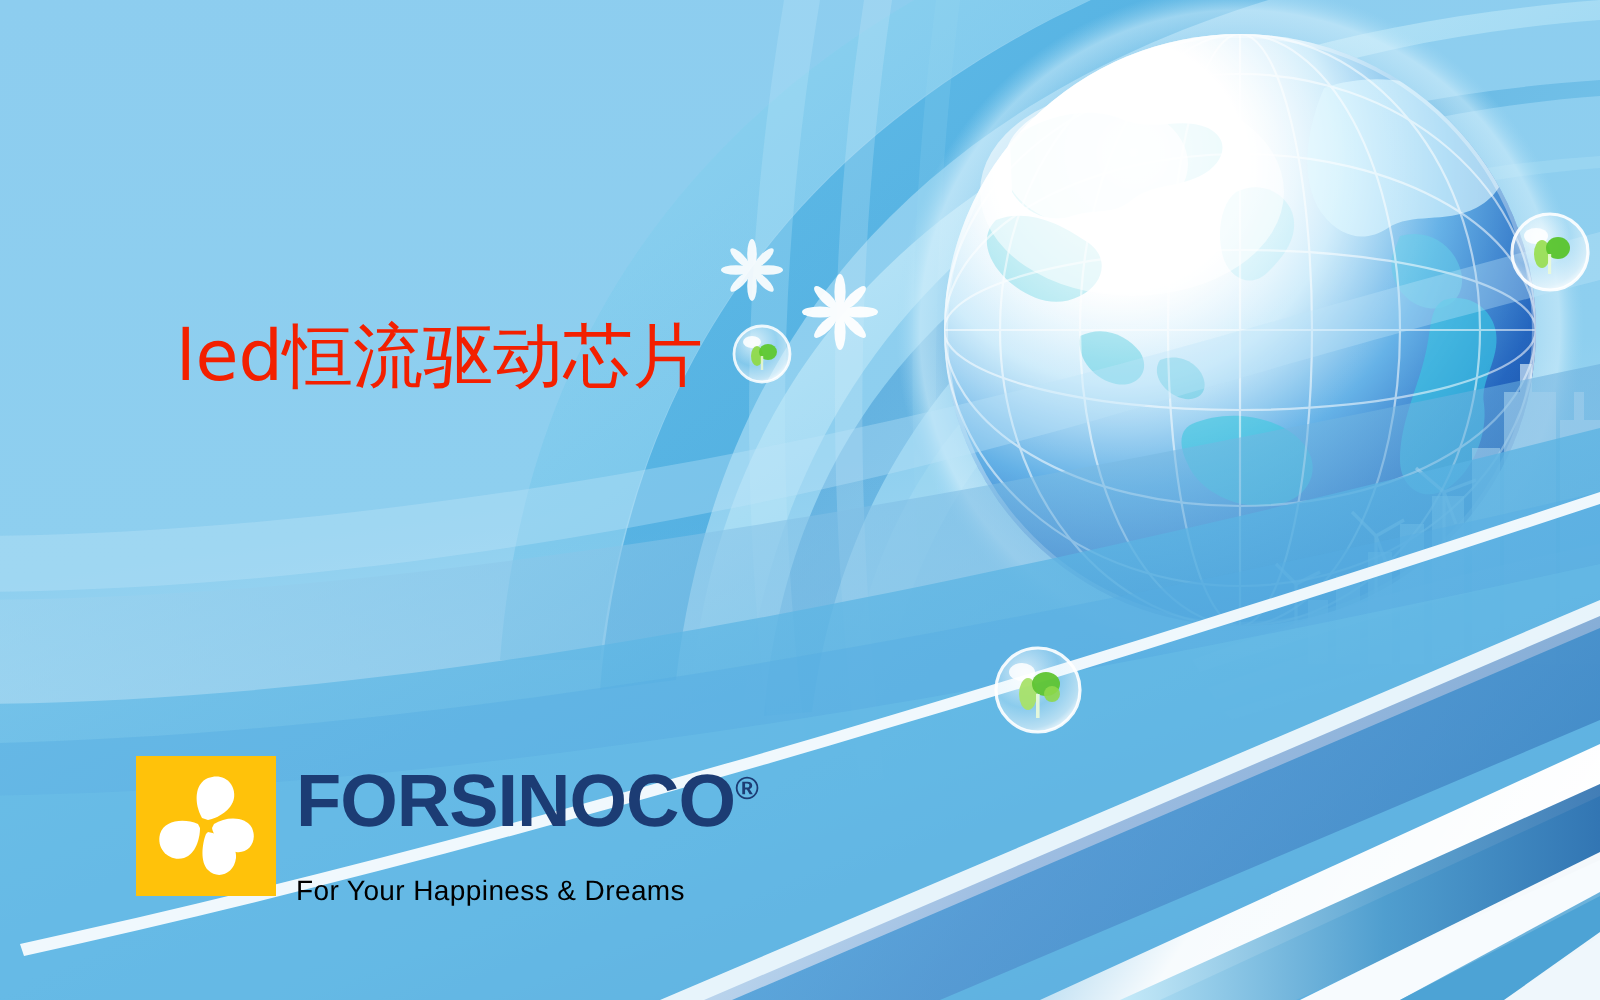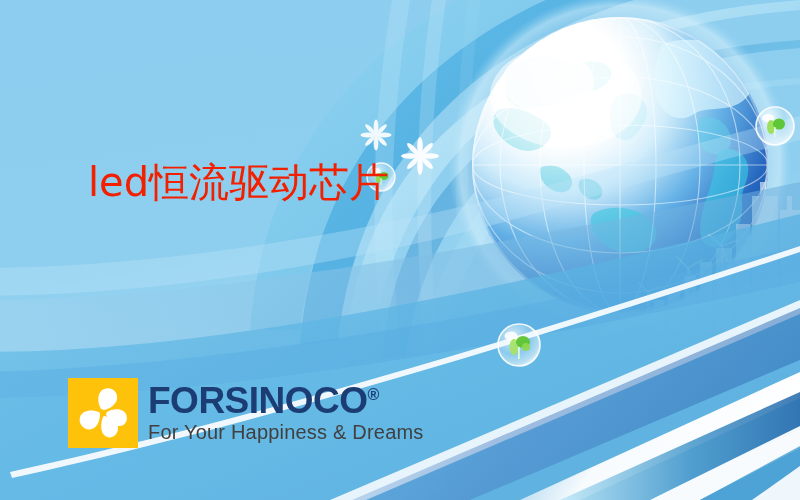--- a/index.html
+++ b/index.html
@@ -34,21 +34,21 @@
     top: 162px;
     z-index: 40;
     line-height: 1.0;
     color: #f32000;
     font-family: "DejaVu Sans", "Liberation Sans", sans-serif;
     letter-spacing: 0px;
     white-space: nowrap;
   }
   #headline .line1 {
     display: block;
-    font-size: 40px;
+    font-size: 35px;
     font-weight: 400;
     padding-left: 0px;
   }
   #headline .line2 {
     display: block;
     font-size: 37px;
     font-weight: 400;
     padding-left: 12px;
     padding-top: 24px;
   }
@@ -84,24 +84,24 @@
     line-height: 1.0;
     white-space: nowrap;
   }
   #logo-wordmark .reg {
     font-size: 16px;
     vertical-align: super;
     font-weight: bold;
   }
   #logo-tagline {
     font-family: "Liberation Sans", sans-serif;
-    font-size: 20px;
-    color: #404040;
+    font-size: 14px;
+    color: #000000;
     letter-spacing: 0.2px;
-    margin-top: 2px;
+    margin-top: 18px;
     white-space: nowrap;
   }
 </style>
 </head>
 <body>
 
 <div id="banner">
 
   <svg class="layer" viewBox="0 0 800 500" preserveAspectRatio="none" xmlns="http://www.w3.org/2000/svg">
     <defs>

